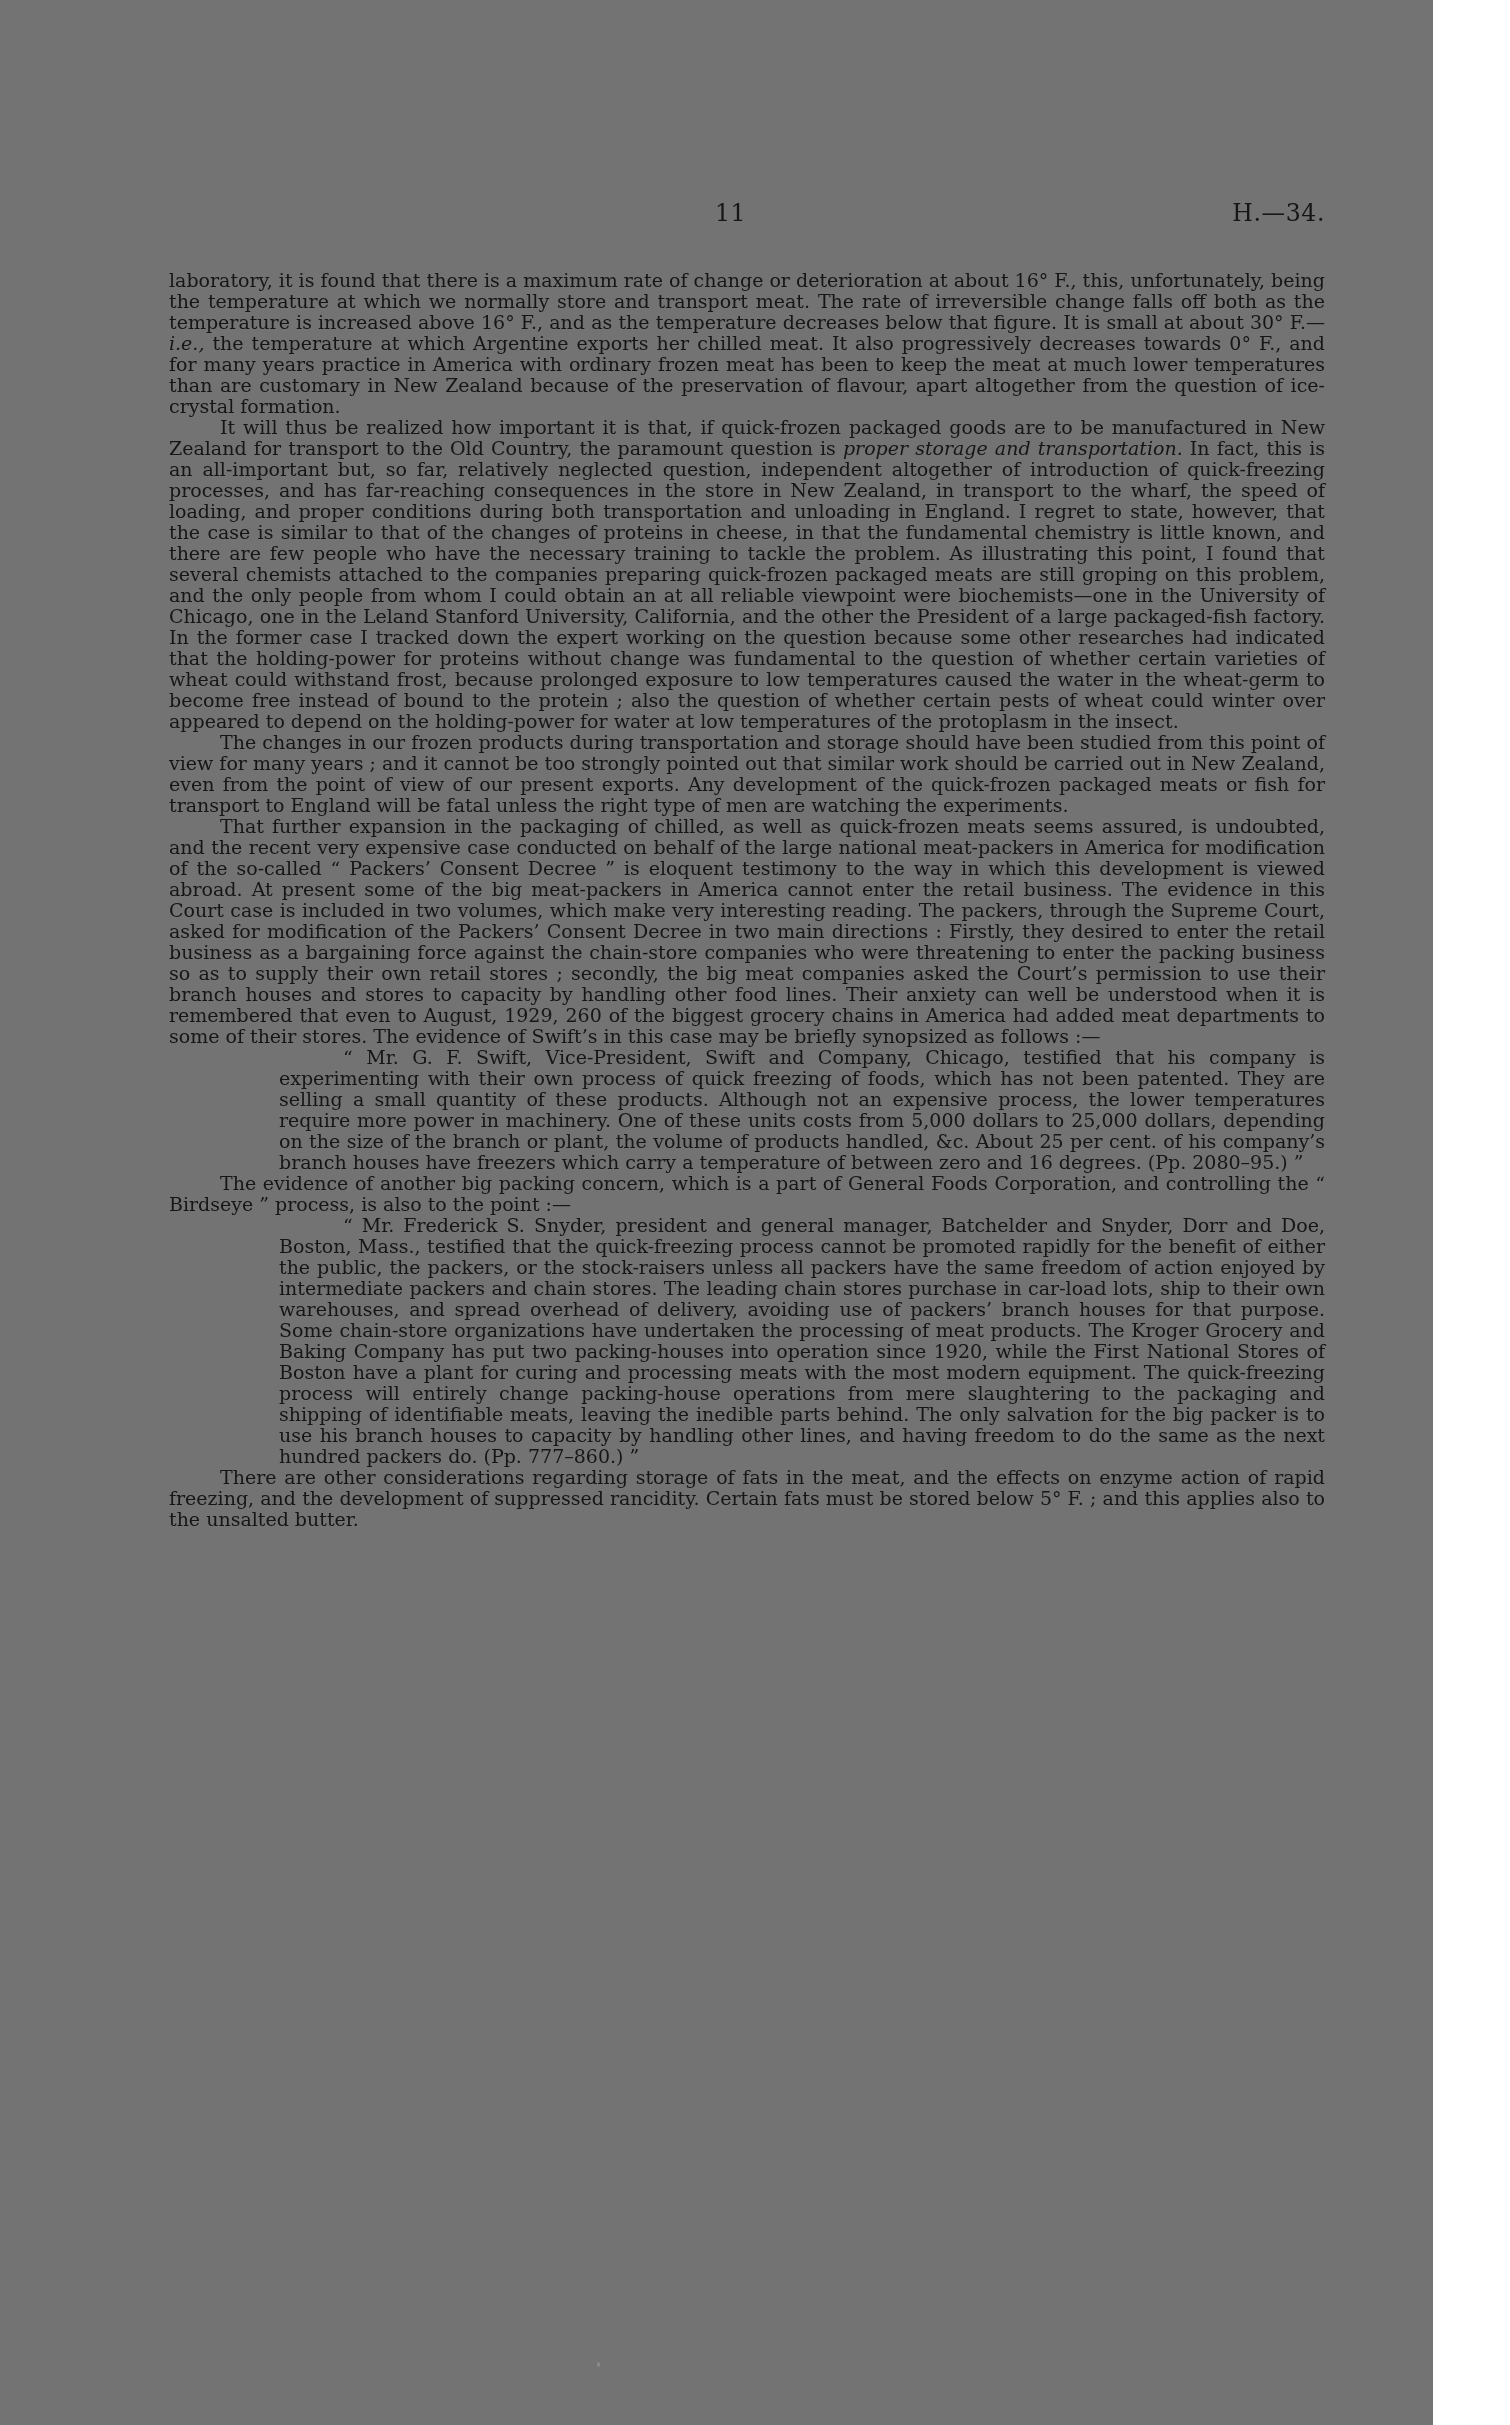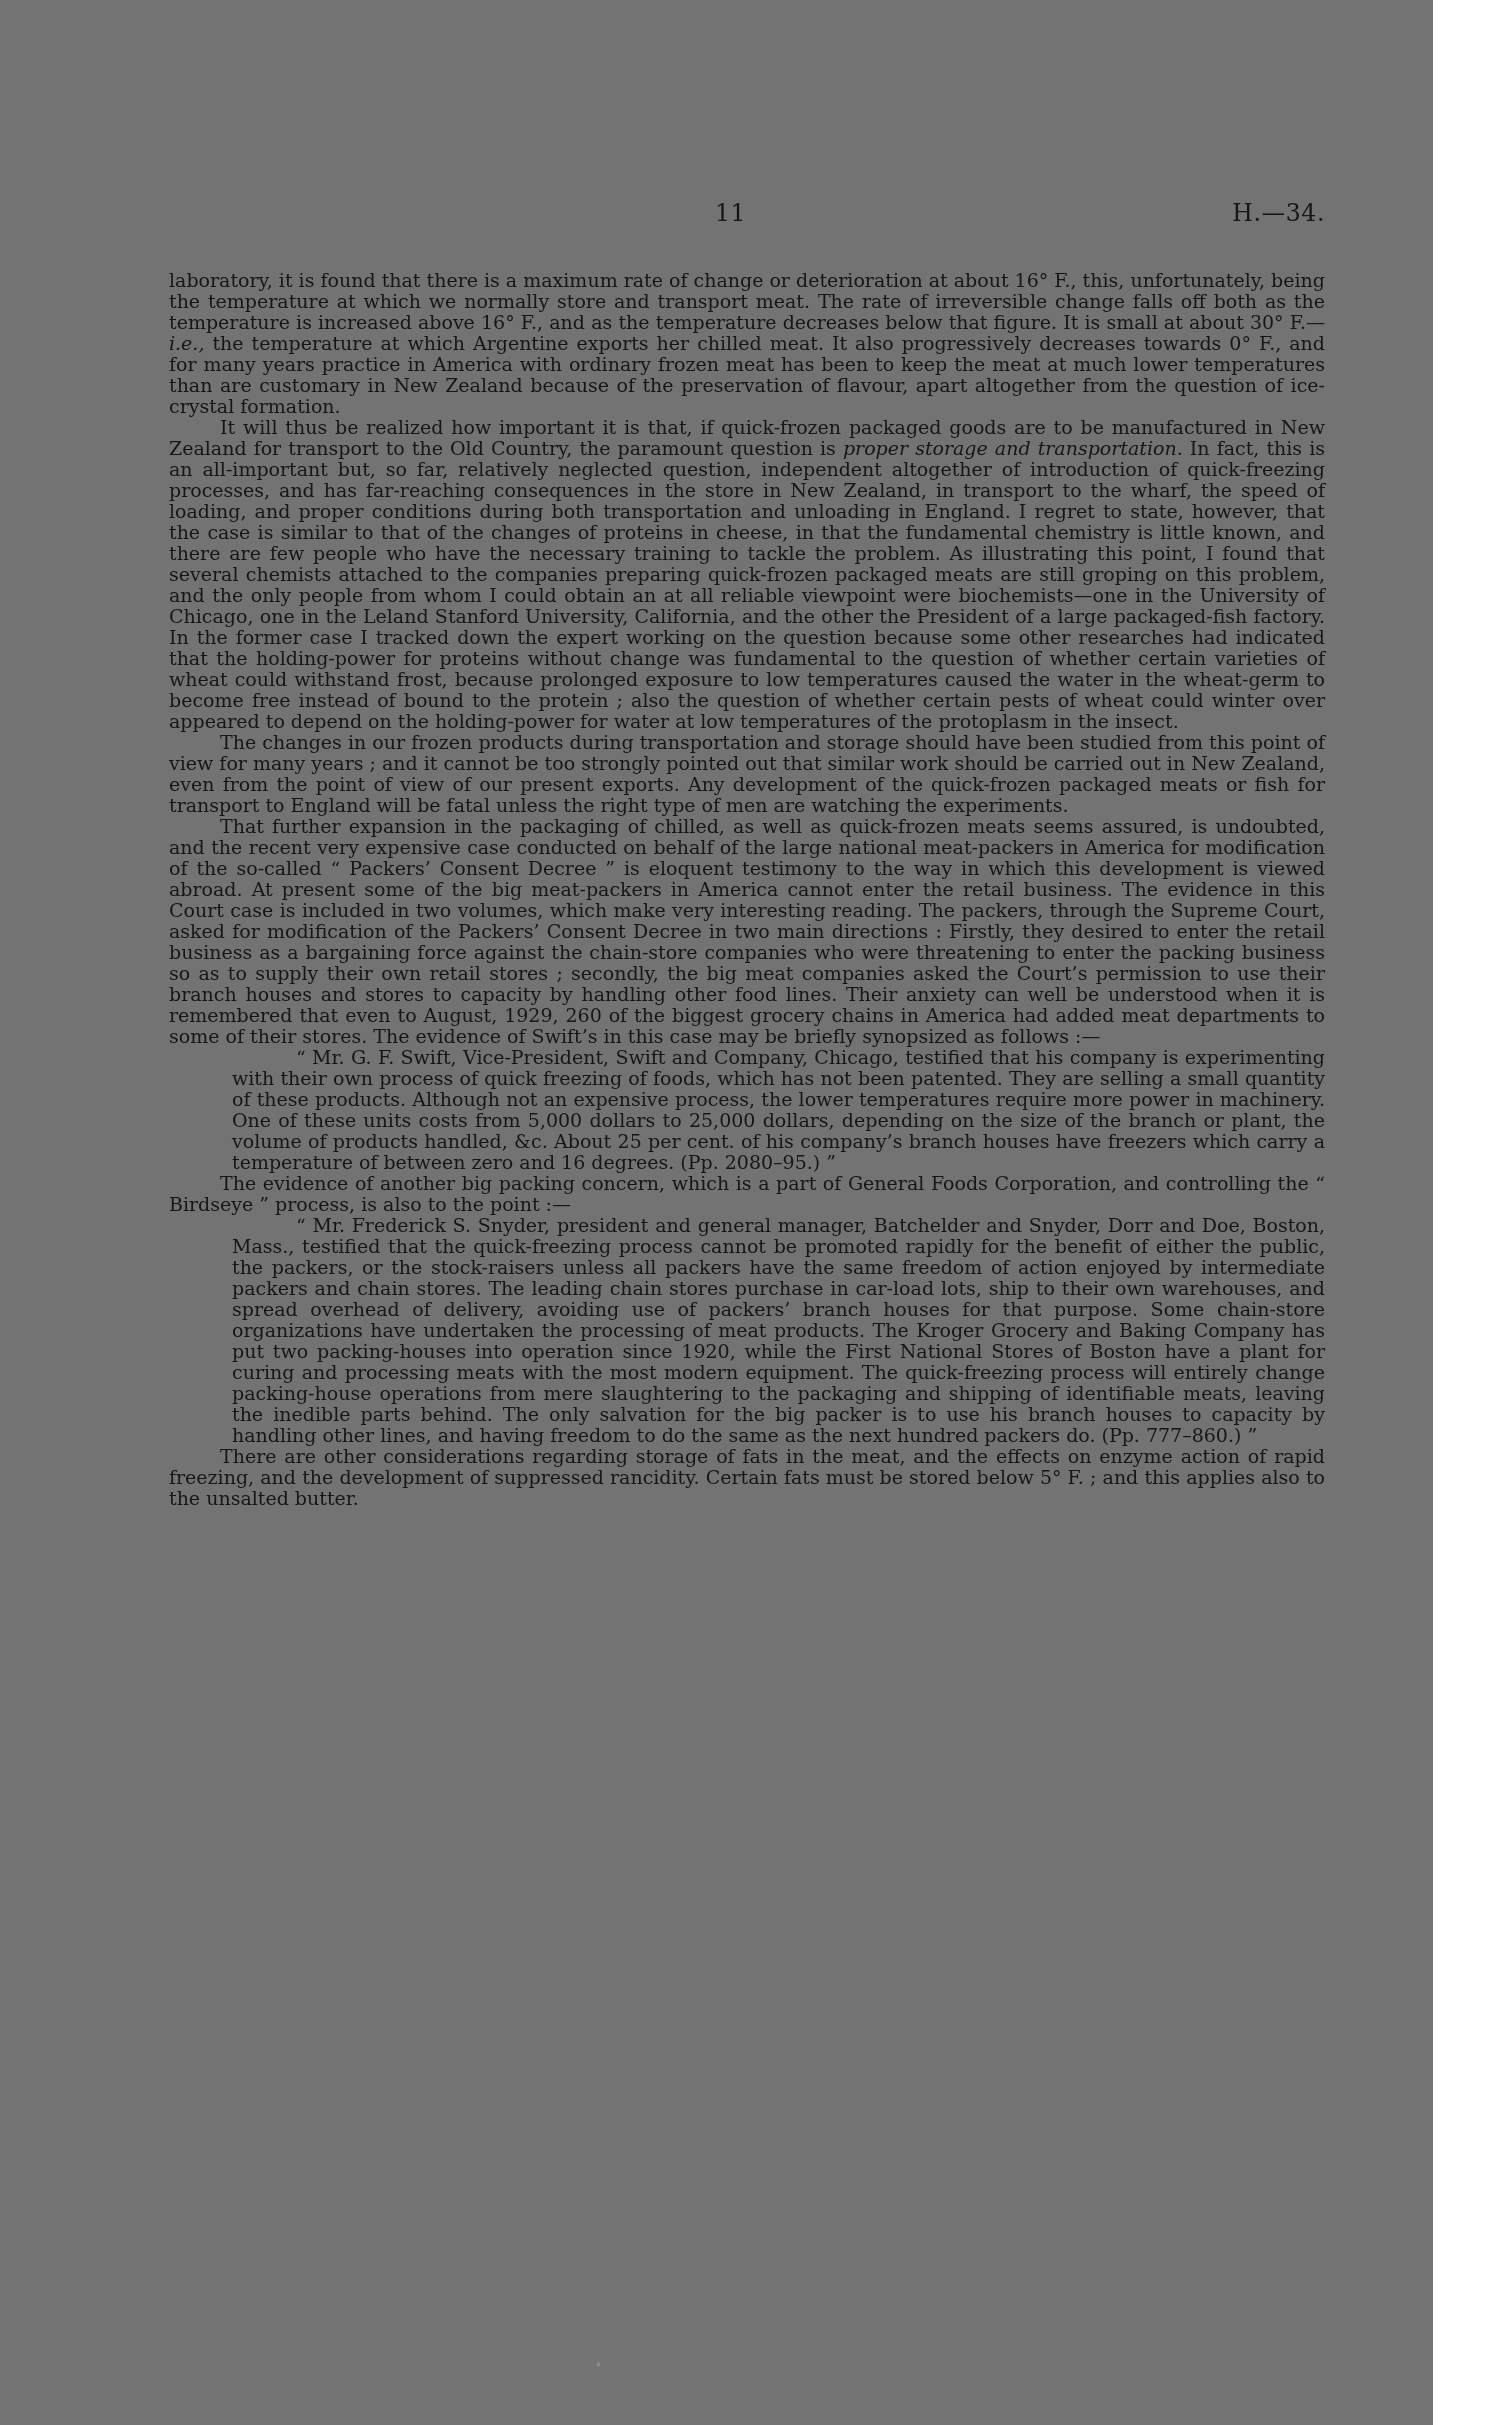--- a/index.html
+++ b/index.html
@@ -36,21 +36,21 @@
     position: absolute;
     left: 169px;
     top: 270px;
     width: 1156px;
     font-size: 19px;
     line-height: 21px;
     text-align: justify;
   }
   .content p { margin: 0; }
   p.indent { text-indent: 51px; }
-  p.quote { margin-left: 63px; }
+  p.quote { margin-left: 110px; }
   p.quote.indent { text-indent: 64px; }
   .it { font-style: italic; }
   .jlast { text-align-last: justify; }
   .smudge {
     display: inline-block;
     opacity: 0.55;
     font-size: 15.3px;
     transform: translateY(-1.3px);
     margin-right: 3.8px;
     filter: blur(0.4px);

